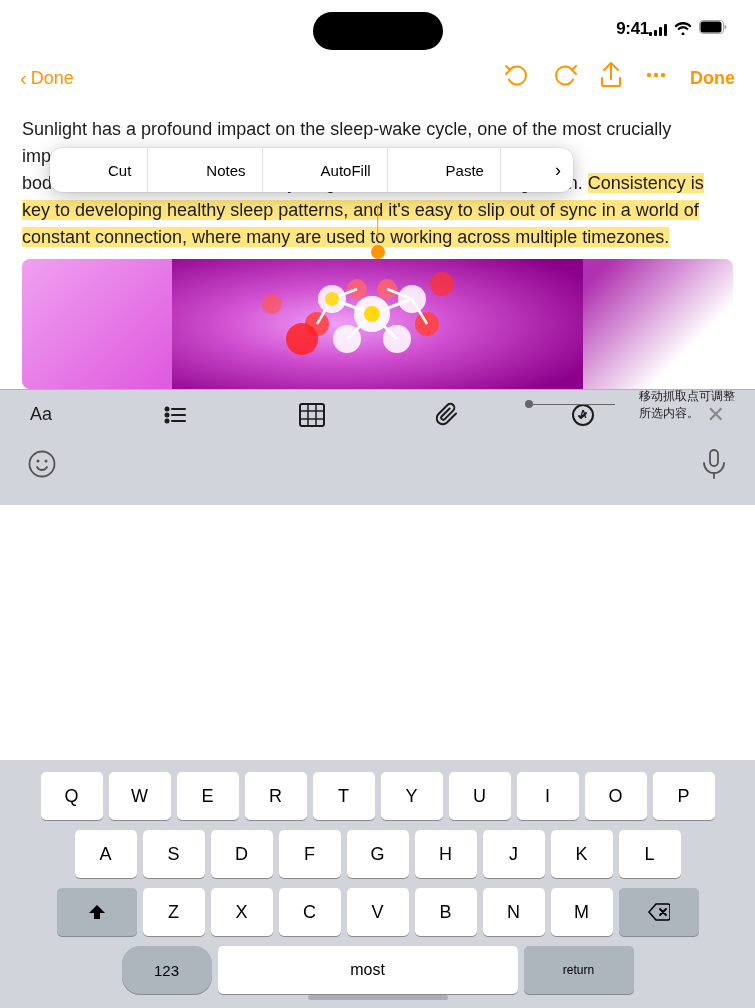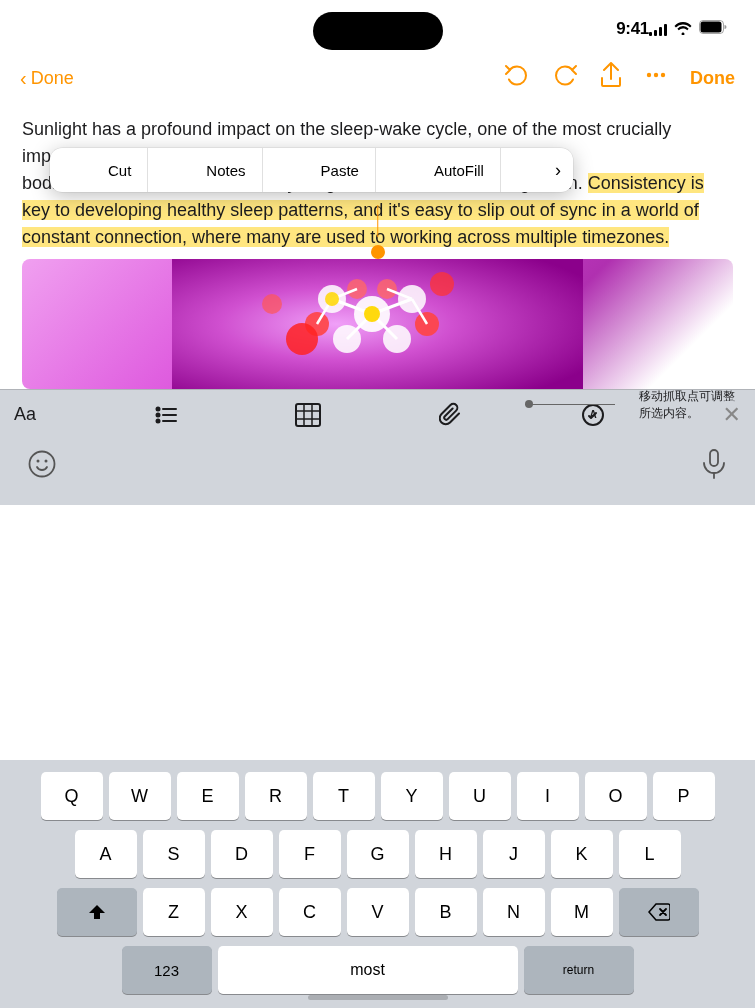--- a/index.html
+++ b/index.html
@@ -180,21 +180,21 @@
       background: #FF9500;
       transform: translateX(-50%);
       bottom: 0;
       height: 40px;
     }
 
     
     .format-toolbar {
       display: flex;
       align-items: center;
-      padding: 8px 4px;
+      padding: 8px 20px;
       height: 50px;
       background: #d1d5db;
       border-top: 1px solid #b0b3b8;
       gap: 0;
       justify-content: space-between;
     }
     .format-btn {
       background: none;
       border: none;
       font-size: 20px;
@@ -248,20 +248,21 @@
     }
     .key-special {
       background: #adb5bd;
       font-size: 15px;
       font-weight: 500;
       color: #000;
     }
     .key-wide {
       flex: 1.5;
       max-width: 90px;
+      border-radius: 18px;
     }
     .key-space {
       flex: 4;
       max-width: 300px;
       font-size: 16px;
     }
     .key-return {
       flex: 2;
       max-width: 110px;
       font-size: 12px;
@@ -369,22 +370,22 @@
 
 <div class="note-content">
   <div class="note-text">
     <span>Sunlight has a profound impact on the sleep-wake cycle, one of the most crucially important of our circadian rhythms-a series of</span>
   </div>
 </div>
 
 <div class="context-menu">
   <div class="context-menu-item">Cut</div>
   <div class="context-menu-item">Notes</div>
+  <div class="context-menu-item">AutoFill</div>
   <div class="context-menu-item">Paste</div>
-  <div class="context-menu-item">AutoFill</div>
   <div class="context-menu-item">›</div>
 </div>
 
 <div style="padding: 0 22px; position: relative;">
   <div class="note-text">
     <span>bodies' functions to u, timize everything from wakefulness to digestion. </span><span class="highlight">Consistency is key to developing healthy sleep patterns, and it's easy to slip out of sync in a world of constant connection, where many are used to working across multiple timezones.</span>
   </div>
 
   <div style="position:relative; height: 0;">
     <div style="position:absolute; left: 50%; bottom: 0; transform: translateX(-50%);">

